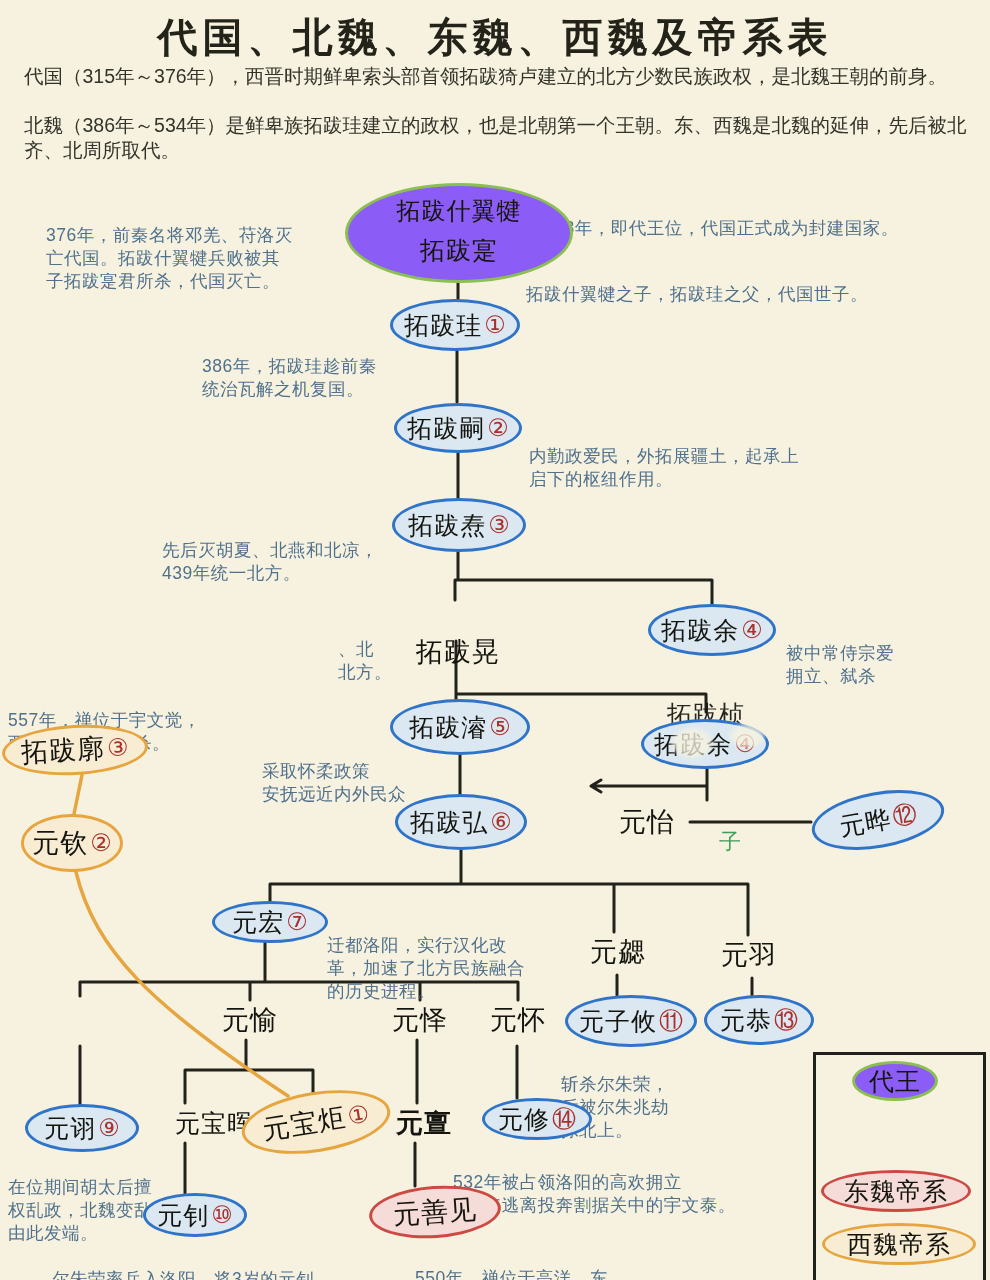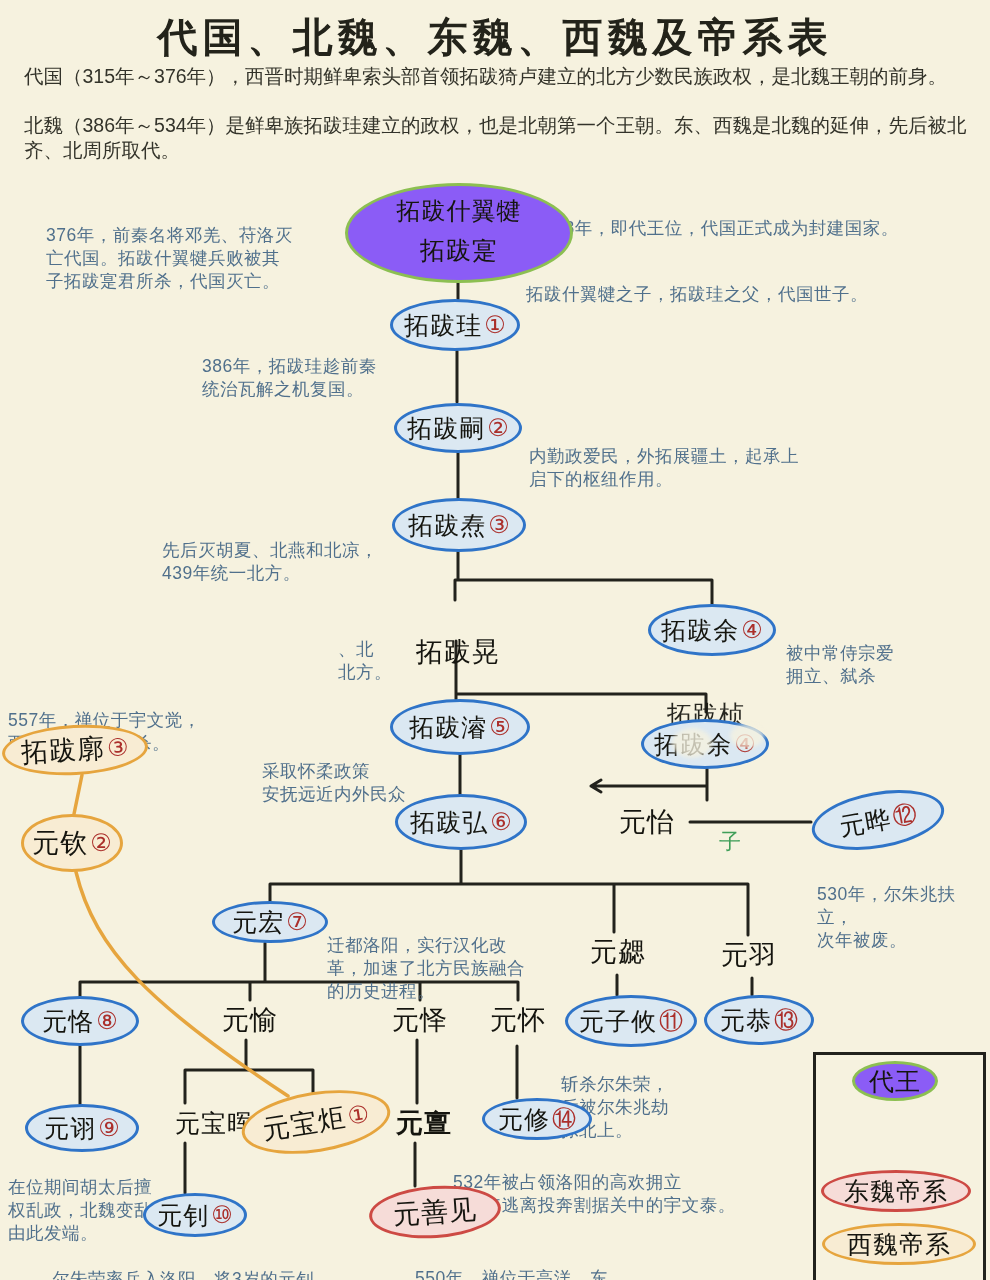--- a/index.html
+++ b/index.html
@@ -142,24 +142,20 @@
     <span class="nm">元宏</span>
       <span class="num">⑦</span>
   </div>
   <div class="node plain" style="left:583px;top:932px;width:70px;height:40px;">
     <span class="nm big">元勰</span>
   </div>
   <div class="node plain" style="left:714px;top:935px;width:70px;height:40px;">
     <span class="nm big">元羽</span>
   </div>
 
-  <div class="node ellipse blue" style="left:21px;top:996px;width:118px;height:50px;">
-    <span class="nm">元恪</span>
-      <span class="num">⑧</span>
-  </div>
   <div class="node plain" style="left:215px;top:1000px;width:70px;height:40px;">
     <span class="nm big">元愉</span>
   </div>
   <div class="node plain" style="left:385px;top:1000px;width:70px;height:40px;">
     <span class="nm big">元怿</span>
   </div>
   <div class="node plain" style="left:483px;top:1000px;width:70px;height:40px;">
     <span class="nm big">元怀</span>
   </div>
   <div class="node ellipse blue" style="left:565px;top:995px;width:132px;height:52px;">
@@ -218,22 +214,20 @@
   <div class="ann" style="left:162px;top:511px;">先后灭胡夏、北燕和北凉，
 439年统一北方。</div>
   <div class="ann" style="left:786px;top:614px;">被中常侍宗爱
 拥立、弑杀</div>
   <div class="ann" style="left:338px;top:610px;">、北
 北方。</div>
   <div class="ann" style="left:8px;top:681px;">557年，禅位于宇文觉，
 西魏灭亡。后被杀。</div>
   <div class="ann" style="left:262px;top:732px;">采取怀柔政策
 安抚远近内外民众</div>
-  <div class="ann" style="left:817px;top:855px;">530年，尔朱兆扶立，
-次年被废。</div>
   <div class="ann" style="left:327px;top:906px;">迁都洛阳，实行汉化改
 革，加速了北方民族融合
 的历史进程。</div>
   <div class="ann" style="left:561px;top:1045px;">斩杀尔朱荣，
 后被尔朱兆劫
 掠北上。</div>
   <div class="ann" style="left:8px;top:1148px;">在位期间胡太后擅
 权乱政，北魏变乱
 由此发端。</div>
   <div class="ann" style="left:52px;top:1240px;">尔朱荣率兵入洛阳，将3岁的元钊

